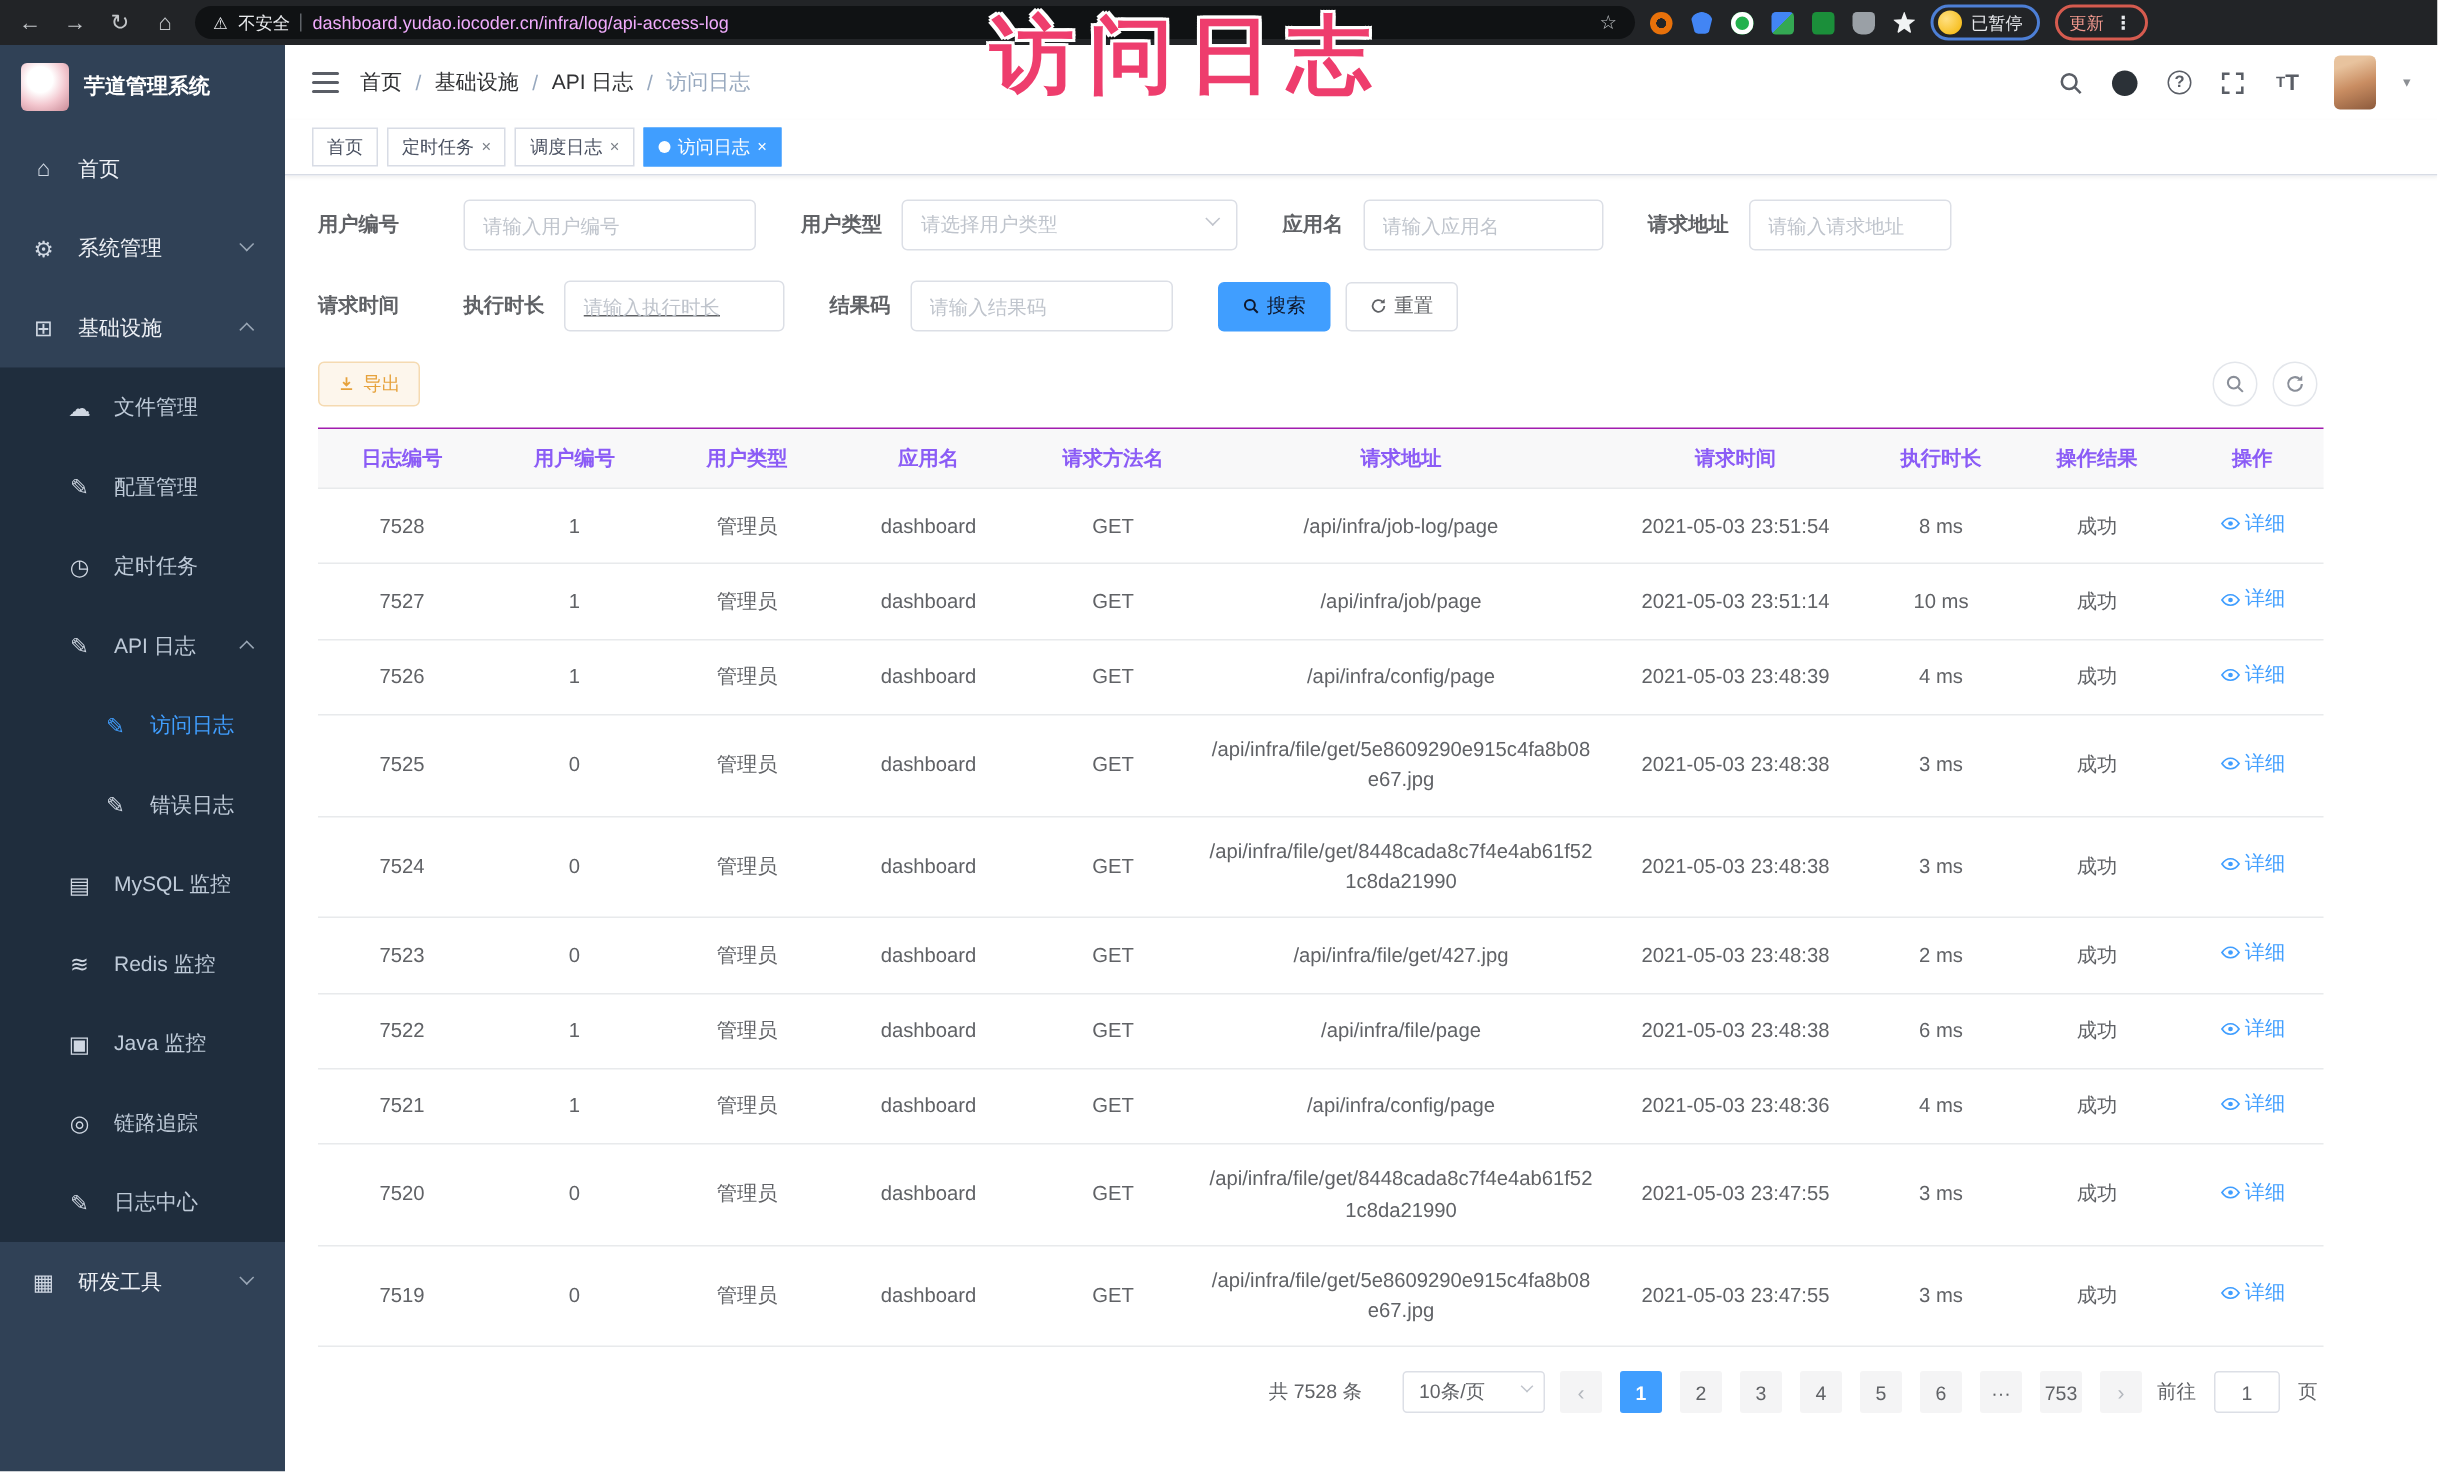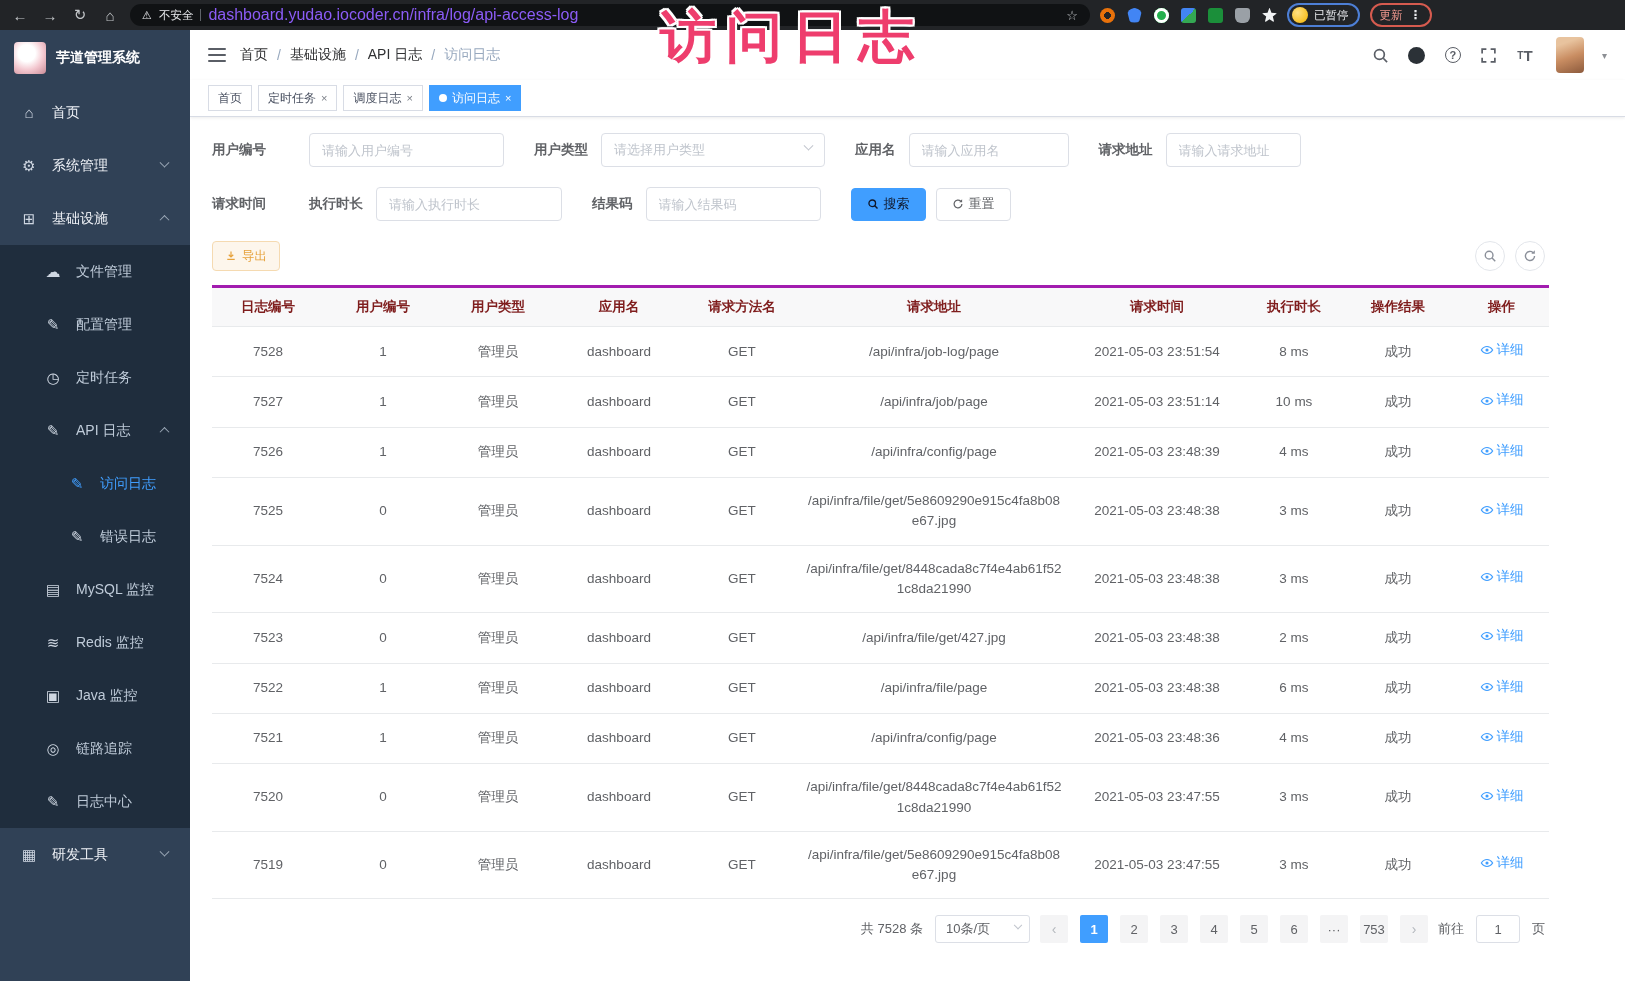--- a/index.html
+++ b/index.html
@@ -5,21 +5,21 @@
   * { box-sizing: border-box; margin: 0; padding: 0; }
   html,body { width:1625px; height:981px; overflow:hidden; font-family:"Liberation Sans","DejaVu Sans",sans-serif; background:#fff; }
 
   
   .browser-bar{ height:30px; background:#222427; display:flex; align-items:center; padding:0 10px; gap:10px; position:relative; z-index:5;}
   .bnav{ color:#c3c6c9; font-size:15px; width:20px; text-align:center; cursor:pointer;}
   .urlbar{ flex:1; height:22px; background:#101214; border-radius:11px; display:flex; align-items:center; padding:0 12px; gap:7px; max-width:960px;}
   .warn-icon{ color:#e8eaed; font-size:11px;}
   .warn-text{ color:#e8eaed; font-size:11.5px;}
   .url-sep{ width:1px; height:12px; background:#5f6368;}
-  .url-text{ color:#8b5cf6; font-size:16px; flex:1; white-space:nowrap; overflow:hidden;}
+  .url-text{ color:#f0abfc; font-size:12px; flex:1; white-space:nowrap; overflow:hidden;}
   .star{ color:#c3c6c9; font-size:13px;}
   .ext-icons{ display:flex; align-items:center; gap:12px;}
   .ext{ width:15px; height:15px; border-radius:50%; display:inline-block;}
   .ext.e1{ background:radial-gradient(circle at 50% 50%, #222427 30%, #e8710a 32%);}
   .ext.e2{ background:#4285f4; clip-path:polygon(50% 0,100% 20%,80% 100%,20% 100%,0 20%);}
   .ext.e3{ background:#23b14d; box-shadow:inset 0 0 0 3px #fff, inset 0 0 0 5px #23b14d;}
   .ext.e4{ background:linear-gradient(135deg,#4285f4 50%,#34a853 50%); border-radius:3px;}
   .ext.e5{ background:#1b8f3a; border-radius:3px;}
   .ext.e6{ background:#9aa0a6; border-radius:3px 3px 6px 6px;}
   .ext.e7{ background:#f1f3f4; clip-path:polygon(50% 0,63% 35%,100% 38%,72% 60%,82% 100%,50% 78%,18% 100%,28% 60%,0 38%,37% 35%);}
@@ -98,29 +98,29 @@
   .btn.warn-plain{ background:#fdf6ec; border-color:#f5dab1; color:#e6a23c; height:30px; padding:0 12px; font-size:12.5px;}
   .btn + .btn{ margin-left:10px;}
 
   .toolbar-row{ display:flex; align-items:center; justify-content:space-between; margin:6px 0 14px;}
   .circle-btns{ display:flex; gap:10px;}
   .cbtn{ width:30px; height:30px; border-radius:50%; border:1px solid #e3e6eb; background:#fff; display:flex; align-items:center; justify-content:center; color:#8a8f99; cursor:pointer;}
   .cbtn svg{ width:14px; height:14px;}
 
   
   table.log{ width:100%; border-collapse:collapse; table-layout:fixed;}
-  table.log th{ background:#f8f8f9; color:#7f1d1d; font-size:13.5px; font-weight:600; height:40px; border-top:3px solid #a21caf; border-bottom:1px solid #e8eaec; text-align:center; padding:0 4px;}
+  table.log th{ background:#f8f8f9; color:#8b5cf6; font-size:13.5px; font-weight:600; height:40px; border-top:1px solid #a21caf; border-bottom:1px solid #e8eaec; text-align:center; padding:0 4px;}
   table.log td{ font-size:13.5px; color:#606266; text-align:center; border-bottom:1px solid #e8eaec; padding:13px 6px; word-break:break-all; line-height:1.5;}
   .detail-link{ color:#409eff; cursor:pointer; display:inline-flex; align-items:center; gap:3px; text-decoration:none;}
   .detail-link svg{ width:14px; height:14px;}
 
   
   .pagination{ display:flex; align-items:center; justify-content:flex-end; margin:16px 0 20px; font-size:13px; color:#606266; gap:8px;}
   .pg-total{ margin-right:4px;}
-  .psize{ width:95px; height:28px; border:1px solid #dcdfe6; border-radius:3px; display:flex; align-items:center; justify-content:space-between; padding:0 8px 0 10px; color:#606266; cursor:pointer;}
+  .psize{ width:95px; height:28px; border:1px solid #dcdfe6; border-radius:3px; display:flex; align-items:center; justify-content:space-between; padding:0 8px 0 10px; color:#606266; cursor:pointer;margin-left:15px;}
   .psize .chev{ border-color:#c0c4cc; margin:0 0 2px 0; width:6px; height:6px;}
   .pg{ min-width:28px; height:28px; background:#f4f4f5; border:none; border-radius:2px; color:#606266; font-size:13px; margin:0 2px; cursor:pointer; font-family:inherit;}
   .pg.active{ background:#409eff; color:#fff; font-weight:bold;}
   .pg.nav{ color:#b3b7bd; font-size:14px;}
   .jump-input{ width:44px; height:28px; border:1px solid #dcdfe6; border-radius:3px; text-align:center; font-size:13px; color:#606266; margin:0 4px; font-family:inherit;}
 </style>
 </head>
 <body>
 
 <div class="browser-bar">
@@ -318,21 +318,21 @@
           <input class="finput" style="width: 135px;" placeholder="请输入请求地址">
         </div>
       </div>
 
       <div class="filter-row">
         <div class="ffield">
           <span class="flabel">请求时间</span>
         </div>
         <div class="ffield">
           <span class="flabel">执行时长</span>
-          <input class="finput" style="width: 186px;" placeholder="请输入执行时长">
+          <input class="finput" style="width: 147px; text-decoration: underline;" placeholder="请输入执行时长">
         </div>
         <div class="ffield">
           <span class="flabel">结果码</span>
           <input class="finput" style="width: 175px;" placeholder="请输入结果码">
         </div>
         <button class="btn primary">
           <svg viewBox="0 0 16 16">
               <circle cx="7" cy="7" r="4.4" fill="none" stroke="currentColor" stroke-width="1.8"></circle>
               <line x1="10.4" y1="10.4" x2="14" y2="14" stroke="currentColor" stroke-width="1.8"></line>
             </svg>

